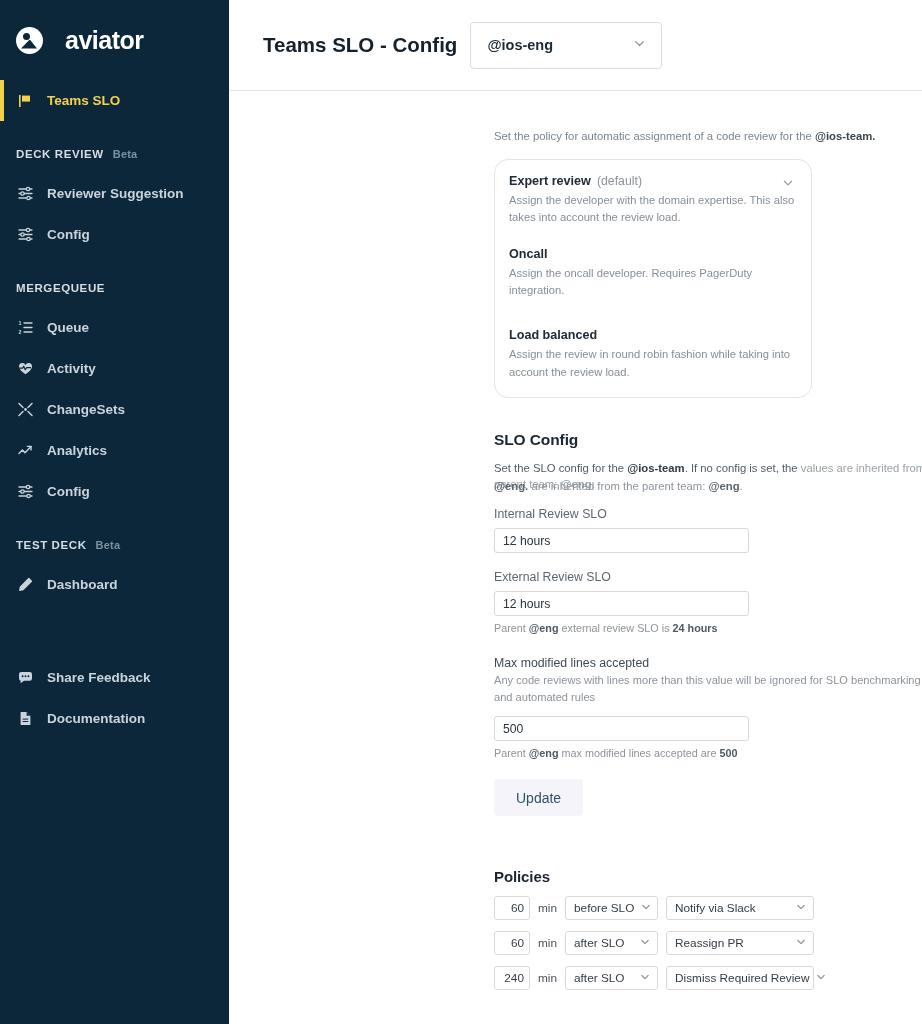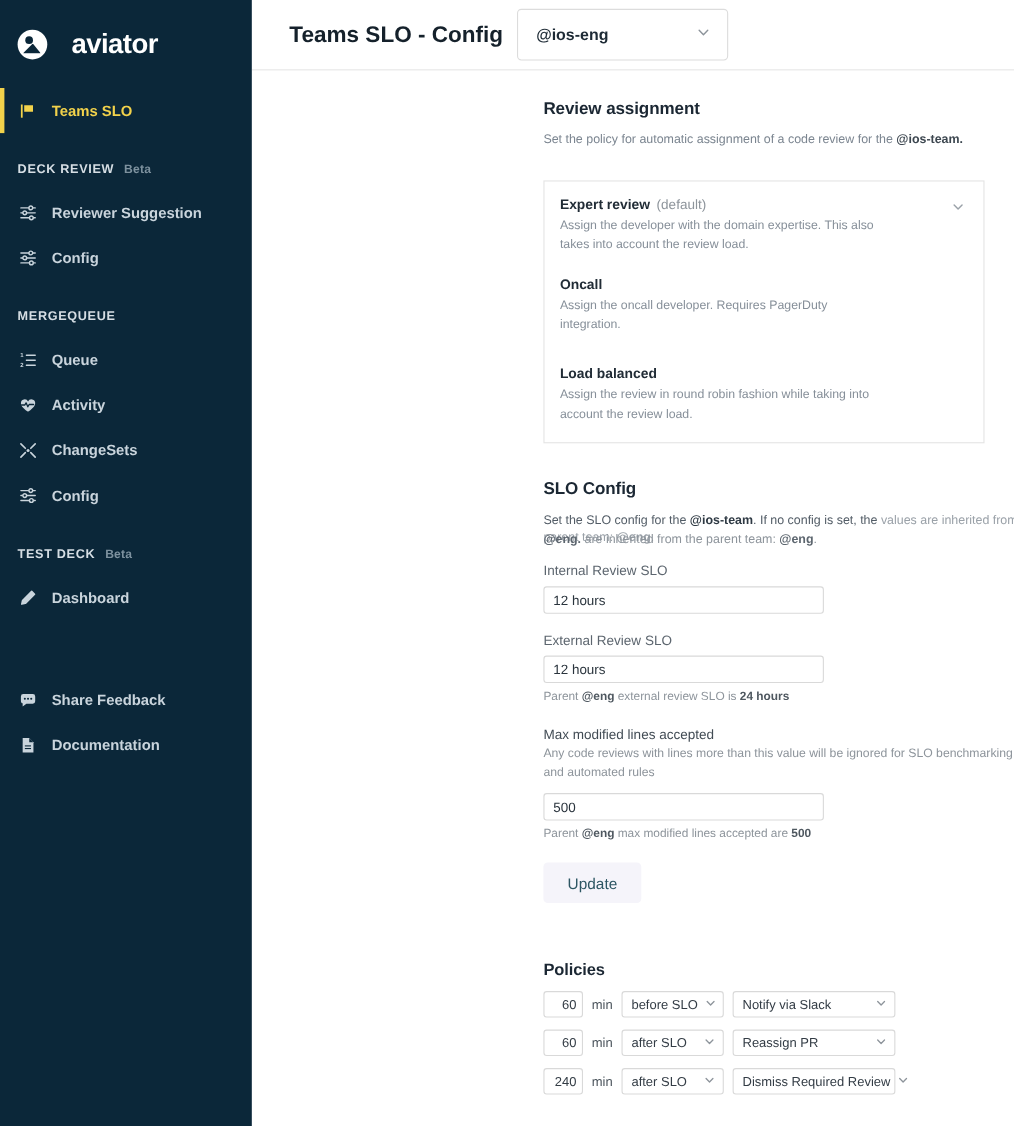--- a/index.html
+++ b/index.html
@@ -83,21 +83,21 @@
     color: #7d919e; font-size: 11px; font-weight: 600; letter-spacing: 0.2px;
   }
   .spacer-1 { height: 14px; }
   .spacer-2 { height: 14px; }
   .spacer-3 { height: 52px; }
 
   
   .main { flex: 1; height: 1024px; background: #fff; position: relative; overflow: hidden; }
 
   .topbar {
-    height: 64px;
+    height: 91px;
     border-bottom: 1px solid #e6e6e6;
     display: flex; align-items: center;
     padding-left: 34px;
     gap: 13px;
   }
   .page-title {
     font-size: 20.5px; font-weight: 700; color: #15212b;
     white-space: nowrap;
   }
   .team-select {
@@ -117,23 +117,23 @@
   .h2 {
     font-size: 15.5px; font-weight: 700; color: #1b2733;
     letter-spacing: -0.1px;
   }
   .sub {
     font-size: 11.3px; color: #7b8590; line-height: 1.5;
   }
   .sub strong { color: #3d4750; font-weight: 700; }
 
   .assign-card {
-    margin-top: 28px;
-    width: 401px;
-    border: 1px solid #e4e4e4; border-radius: 0;
+    margin-top: 14px;
+    width: 318px;
+    border: 1px solid #e4e4e4; border-radius: 14px;
     background: #fff;
     padding: 14px 16px 16px 14px;
   }
   .opt { position: relative; }
   .opt + .opt { margin-top: 20px; }
   .opt-title {
     font-size: 12.6px; font-weight: 700; color: #212c36;
     display: flex; align-items: center; gap: 6px;
   }
   .opt-title .dflt { font-weight: 400; color: #8d949b; font-size: 12.3px; }
@@ -306,20 +306,29 @@
       <span class="nav-label">Activity</span>
     </div>
     <div class="nav-item">
       <span class="ico">
         <svg width="17" height="17" viewBox="0 0 17 17" fill="none" stroke="#c9d4dc" stroke-width="1.5" stroke-linecap="round">
           <path d="M2 2.5l4 4M15 2.5l-4 4M2 14.5l4-4M15 14.5l-4-4"></path>
           <circle cx="8.5" cy="8.5" r="1.4" fill="#c9d4dc" stroke="none"></circle>
         </svg>
       </span>
       <span class="nav-label">ChangeSets</span>
+    </div>
+    <div class="nav-item">
+      <span class="ico">
+        <svg width="17" height="17" viewBox="0 0 17 17" fill="none" stroke="#c9d4dc" stroke-width="1.4" stroke-linecap="round" stroke-linejoin="round">
+          <path d="M2 11.5l3.4-3.4 2.6 2.6L14 4.6"></path>
+          <path d="M10.4 4.4H14v3.5"></path>
+        </svg>
+      </span>
+      <span class="nav-label">Analytics</span>
     </div>
     <div class="nav-item">
       <span class="ico">
         <svg width="17" height="17" viewBox="0 0 17 17" fill="none" stroke="#c9d4dc" stroke-width="1.3" stroke-linecap="round">
           <line x1="2" y1="4" x2="15" y2="4"></line>
             <line x1="2" y1="8.5" x2="15" y2="8.5"></line>
             <line x1="2" y1="13" x2="15" y2="13"></line>
           <circle cx="11" cy="4" r="1.7" fill="#0b2739"></circle>
             <circle cx="5.5" cy="8.5" r="1.7" fill="#0b2739"></circle>
             <circle cx="11.5" cy="13" r="1.7" fill="#0b2739"></circle>
@@ -381,21 +390,20 @@
               <path d="M3.6 5.6L7.5 9.5l3.9-3.9"></path>
             </svg>
         </span>
       </div>
     </header>
 
     <div class="content">
       <div class="inner" style="padding-left:265px;">
 
         <section>
-          <div class="h2">Review assignment</div>
           <div class="sub" style="margin-top:10px;">
             <span>Set the policy for  automatic assignment of a code review for the </span><strong>@ios-team.</strong>
           </div>
 
           <div class="assign-card">
 
             <div class="opt">
               <div class="opt-title">
                 <span>Expert review</span>
                 <span class="dflt">(default)</span>

